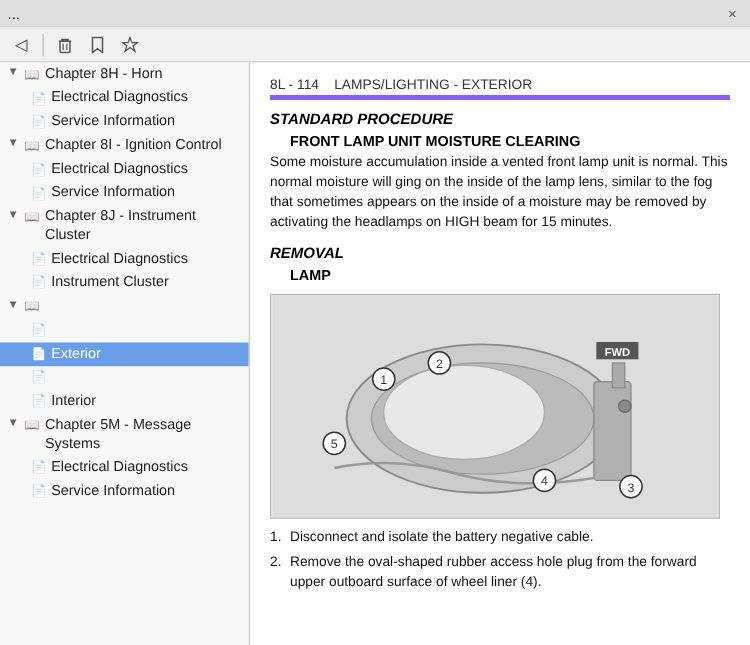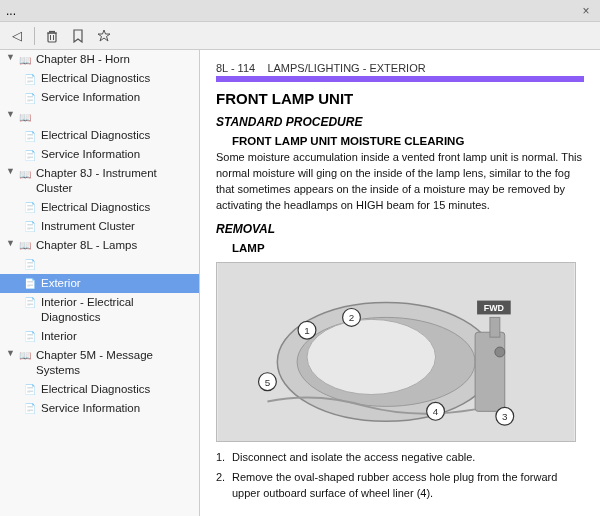--- a/index.html
+++ b/index.html
@@ -130,21 +130,21 @@
       padding: 12px 16px;
       background: #fff;
       font-size: 11.5px;
     }
     #content::-webkit-scrollbar { width: 8px; }
     #content::-webkit-scrollbar-thumb { background: #ccc; border-radius: 4px; }
     .content-header {
       display: flex;
       justify-content: space-between;
       align-items: center;
-      border-bottom: 6px solid #8b5cf6;
+      border-bottom: 4px solid #8b5cf6;
       margin-bottom: 8px;
       padding-bottom: 2px;
     }
     .content-ref {
       font-size: 11px;
       color: #333;
     }
     .content-title-main {
       font-size: 15px;
       font-weight: bold;
@@ -253,20 +253,21 @@
       <span>Electrical Diagnostics</span>
     </div>
     <div class="tree-item sub-item">
       <span class="tree-icon">📄</span>
       <span>Service Information</span>
     </div>
 
     <div class="tree-item chapter">
       <span class="expand-icon">▼</span>
       <span class="tree-icon book-icon">📖</span>
+      <span>Chapter 8I - Ignition Control</span>
     </div>
     <div class="tree-item sub-item">
       <span class="tree-icon">📄</span>
       <span>Electrical Diagnostics</span>
     </div>
     <div class="tree-item sub-item">
       <span class="tree-icon">📄</span>
       <span>Service Information</span>
     </div>
 
@@ -280,32 +281,30 @@
       <span>Electrical Diagnostics</span>
     </div>
     <div class="tree-item sub-item">
       <span class="tree-icon">📄</span>
       <span>Instrument Cluster</span>
     </div>
 
     <div class="tree-item chapter">
       <span class="expand-icon">▼</span>
       <span class="tree-icon book-icon">📖</span>
-      <span>Chapter 8L - Lamps</span>
     </div>
     <div class="tree-item sub-item">
       <span class="tree-icon">📄</span>
     </div>
     <div class="tree-item sub-item selected">
       <span class="tree-icon">📄</span>
       <span>Exterior</span>
     </div>
     <div class="tree-item sub-item">
       <span class="tree-icon">📄</span>
-      <span>Interior - Electrical Diagnostics</span>
     </div>
     <div class="tree-item sub-item">
       <span class="tree-icon">📄</span>
       <span>Interior</span>
     </div>
 
     <div class="tree-item chapter">
       <span class="expand-icon">▼</span>
       <span class="tree-icon book-icon">📖</span>
       <span>Chapter 5M - Message Systems</span>
@@ -322,21 +321,20 @@
   </div>
 
   <div id="content">
     <div class="content-header">
       <span class="content-ref">
         <span>8L - 114</span> &nbsp;&nbsp;
         <span>LAMPS/LIGHTING - EXTERIOR</span>
       </span>
     </div>
 
-    <div class="content-title-main">FRONT LAMP UNIT</div>
 
     <div class="content-section-heading">STANDARD PROCEDURE</div>
 
     <div class="content-sub-heading">FRONT LAMP UNIT MOISTURE CLEARING</div>
 
     <p class="content-body">Some moisture accumulation inside a vented front lamp unit is normal. This normal moisture will ging on the inside of the lamp lens, similar to the fog that sometimes appears on the inside of a moisture may be removed by activating the headlamps on HIGH beam for 15 minutes.</p>
 
 
     <div class="content-section-heading">REMOVAL</div>
 
@@ -371,21 +369,21 @@
         <text x="50" y="124" text-anchor="middle" font-size="10" fill="#333">5</text>
 
         <rect x="262" y="38" width="34" height="14" fill="#555"></rect>
         <text x="279" y="49" text-anchor="middle" font-size="9" fill="white" font-weight="bold">FWD</text>
       </svg>
     </div>
 
     <ol class="numbered-list">
       <li>
         <span class="num">1. </span>
-        <span>Disconnect and isolate the access negative cable.</span>
+        <span>Disconnect and isolate the battery negative cable.</span>
       </li>
       <li>
         <span class="num">2. </span>
         <span>Remove the oval-shaped rubber access hole plug from the forward upper outboard surface of wheel liner (4).</span>
       </li>
 
     </ol>
   </div>
 
 </div>

